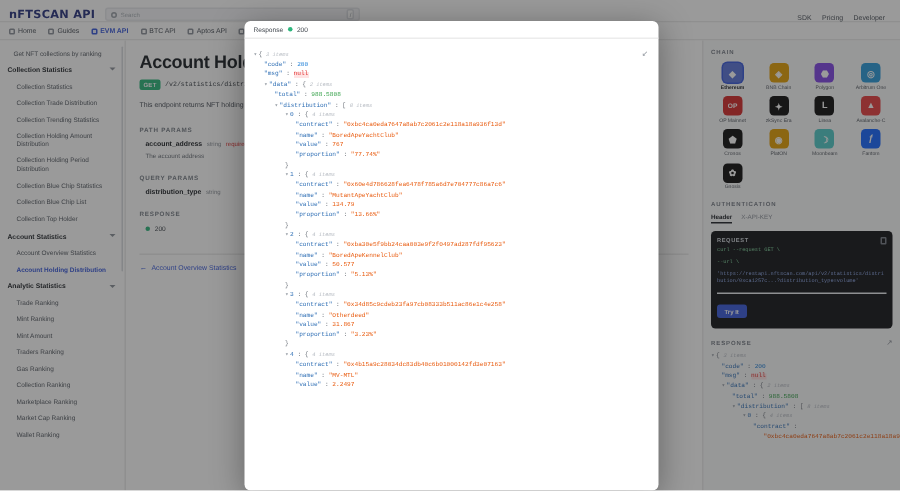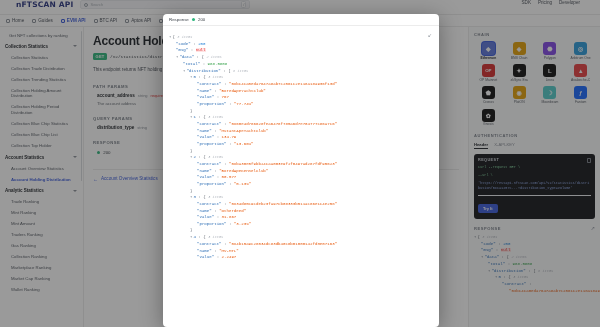--- a/index.html
+++ b/index.html
@@ -12,21 +12,21 @@
   #app { position: relative; width: 600px; height: 327px; }
 
   
   .page { position: absolute; inset: 0; background: #fff; }
   .dim { position: absolute; inset: 0; background: rgba(30,30,30,0.45); z-index: 40; }
 
   
   .topbar {
     position: absolute; top: 0; left: 0; right: 0; height: 15px;
     background: #fff; border-bottom: 1px solid #ececec;
-    display: flex; align-items: flex-start; padding: 0 16px; gap: 7px;
+    display: flex; align-items: flex-end; padding: 0 6px; gap: 7px;
   }
   .brand {
     font-family: "DejaVu Sans", sans-serif;
     font-size: 7.5px; font-weight: bold; color: #2a3580;
     letter-spacing: .2px; white-space: nowrap;
   }
   .searchbox {
     flex: 0 0 170px; height: 9px; background: #f4f5f7;
     border: 1px solid #e6e7eb; border-radius: 2px;
     display: flex; align-items: center; padding: 0 3px; gap: 2px;

